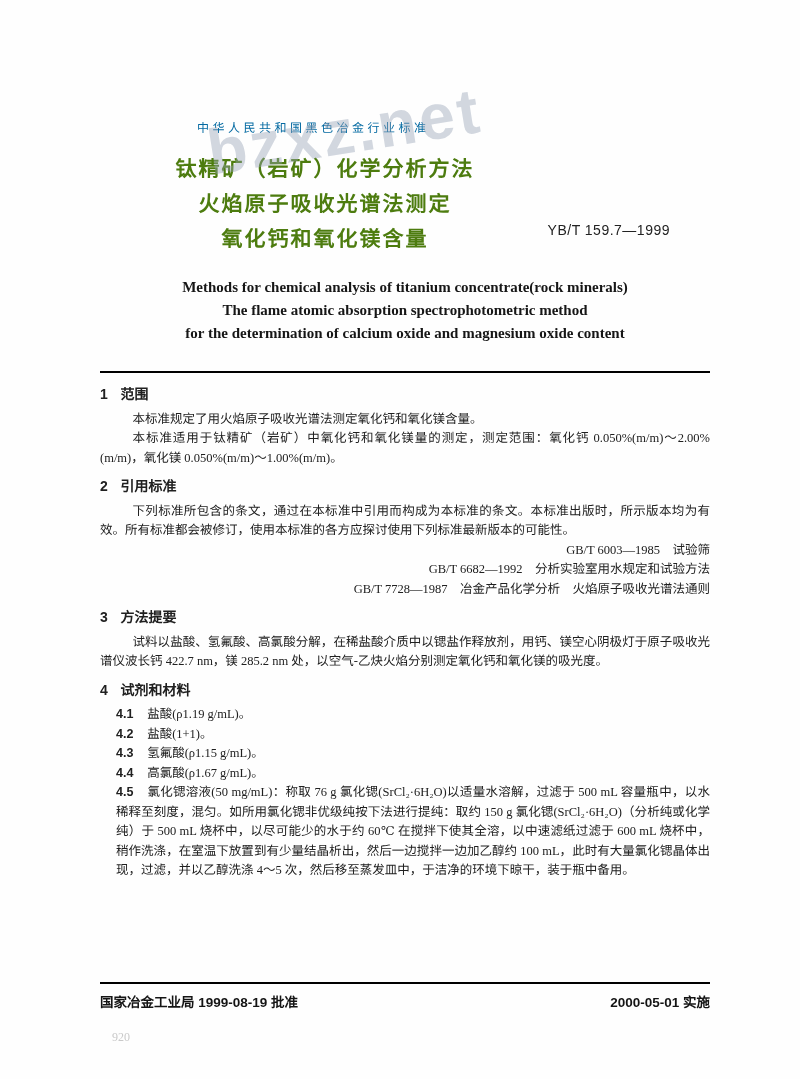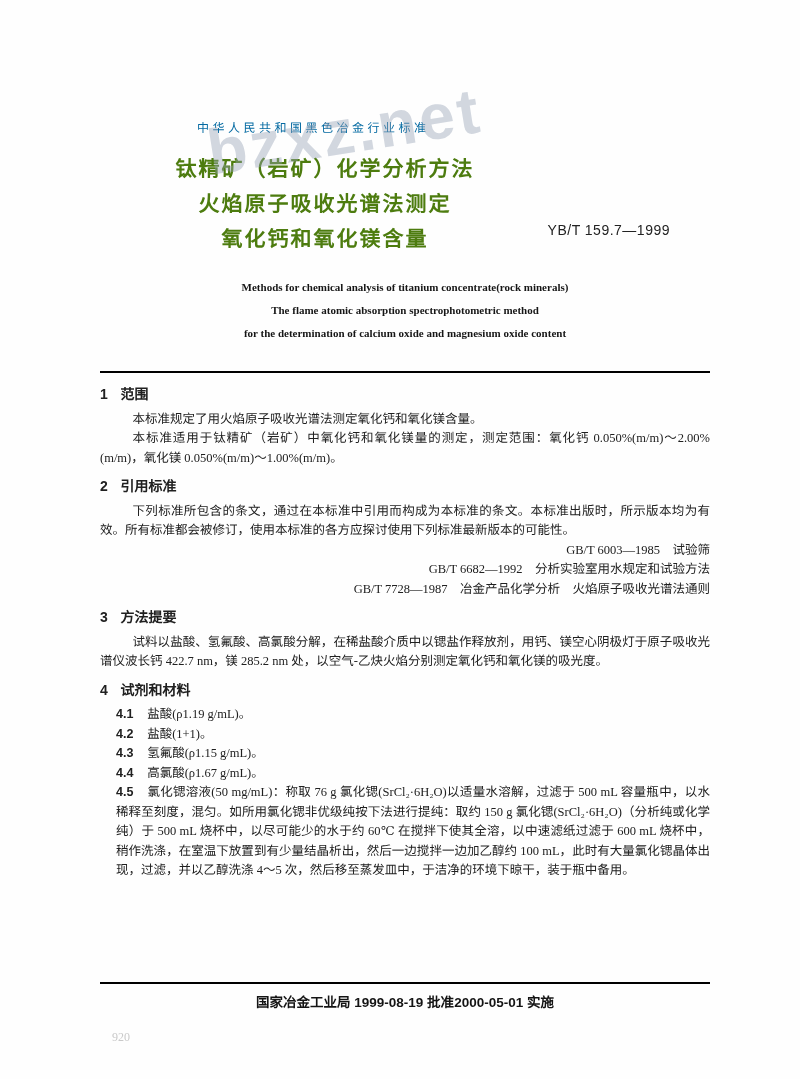--- a/index.html
+++ b/index.html
@@ -61,21 +61,21 @@
     font-family: "Liberation Sans", sans-serif;
     font-size: 14px;
     letter-spacing: 0.5px;
     color: #222;
     white-space: nowrap;
   }
   .en-title {
     margin-top: 20px;
     text-align: center;
     font-weight: bold;
-    font-size: 11px;
+    font-size: 15px;
     line-height: 23px;
     color: #161616;
   }
   .rule-top {
     margin-top: 26px;
     border-top: 2.5px solid #000;
     height: 0;
   }
   .body-text {
     margin-top: 12px;
@@ -101,21 +101,21 @@
     margin-right: 1.1em;
   }
   .footer {
     position: absolute;
     left: 100px;
     right: 90px;
     top: 982px;
     border-top: 2px solid #000;
     padding-top: 7px;
     display: flex;
-    justify-content: center;
+    justify-content: space-between;
     align-items: baseline;
     font-size: 13.5px;
   }
   .foot-left, .foot-right {
     font-family: "Liberation Sans", sans-serif;
     font-weight: bold;
     color: #141414;
     white-space: nowrap;
   }
   .page-no {

